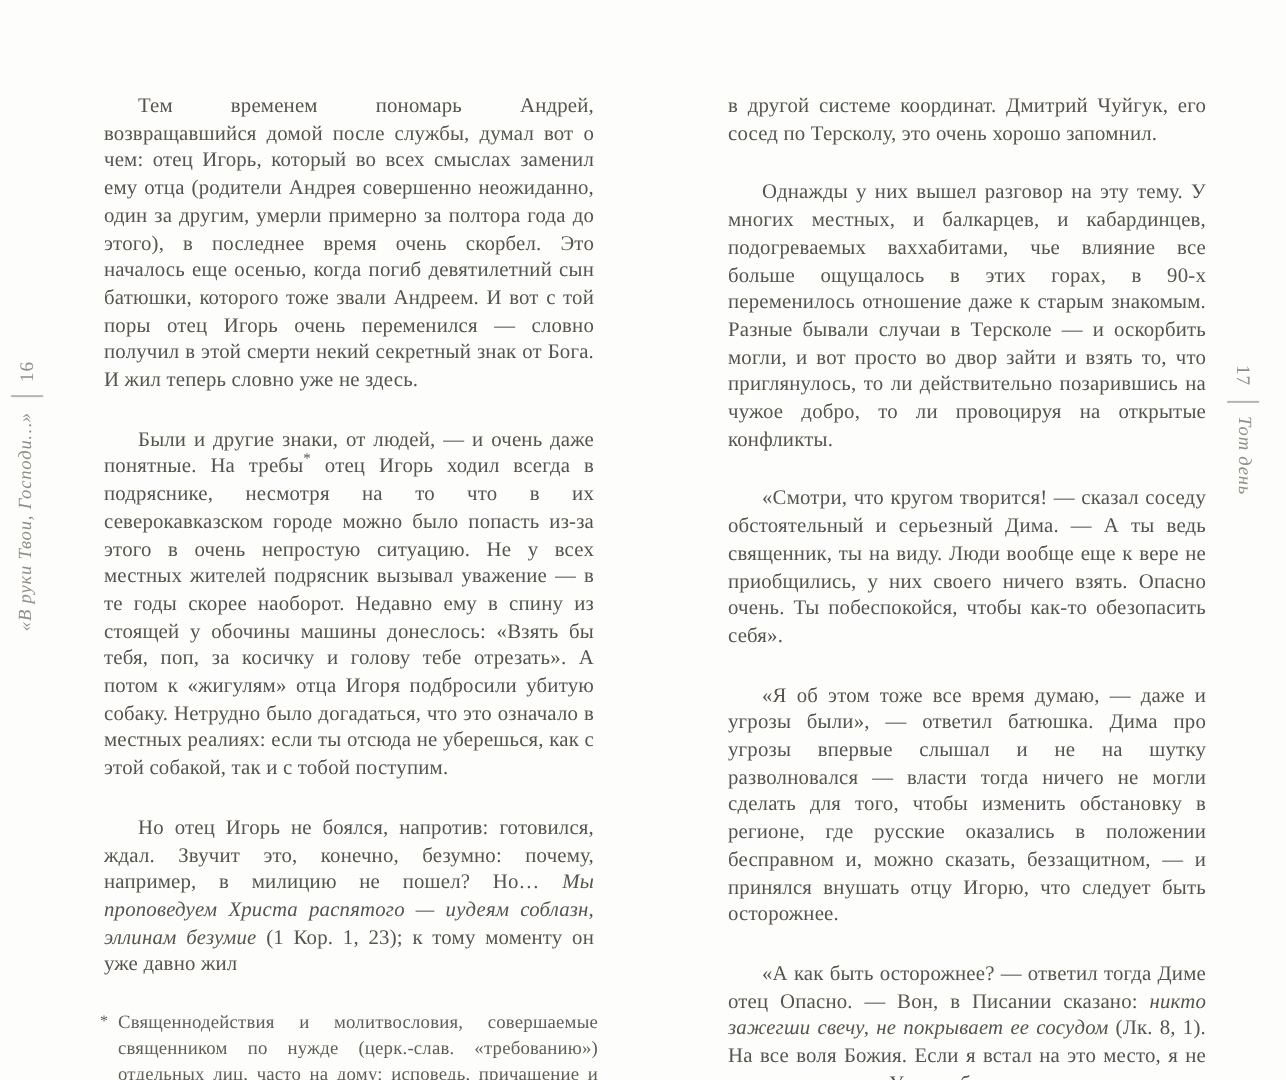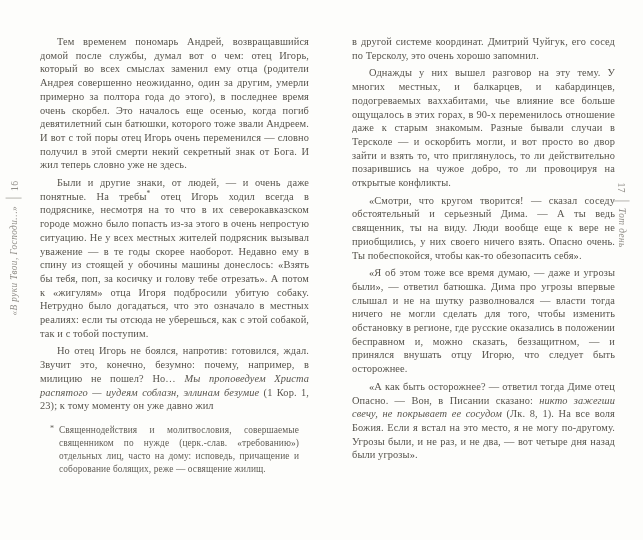--- a/index.html
+++ b/index.html
@@ -13,21 +13,21 @@
   }
   
   .page-col {
     position:absolute; top:31px;
     text-align:justify;
     font-size:10.4px; line-height:13.7px;
     letter-spacing:0.1px;
   }
   .left-col  { left:36px;  width:277px; }
   .right-col { left:348px; width:271px; }
-  .para { margin:4px; }
+  .para { margin:16px; }
   .para.indent { text-indent:17px; }
   .it { font-style:italic; }
   .sup { font-size:7.5px; vertical-align:super; line-height:0; }
   
   .footnote {
     position:relative;
     margin:11px 0 0 14px;
     width:240px;
     padding-left:9px;
     font-size:9.4px; line-height:13.1px;

